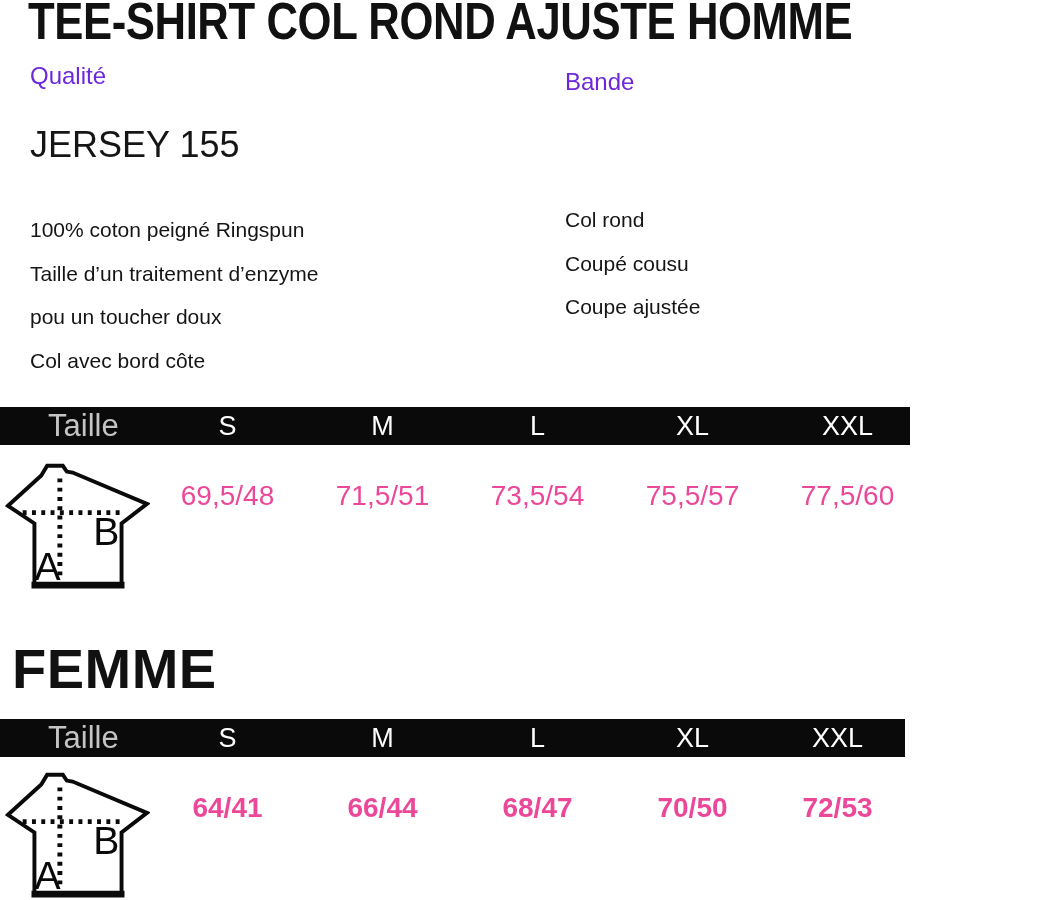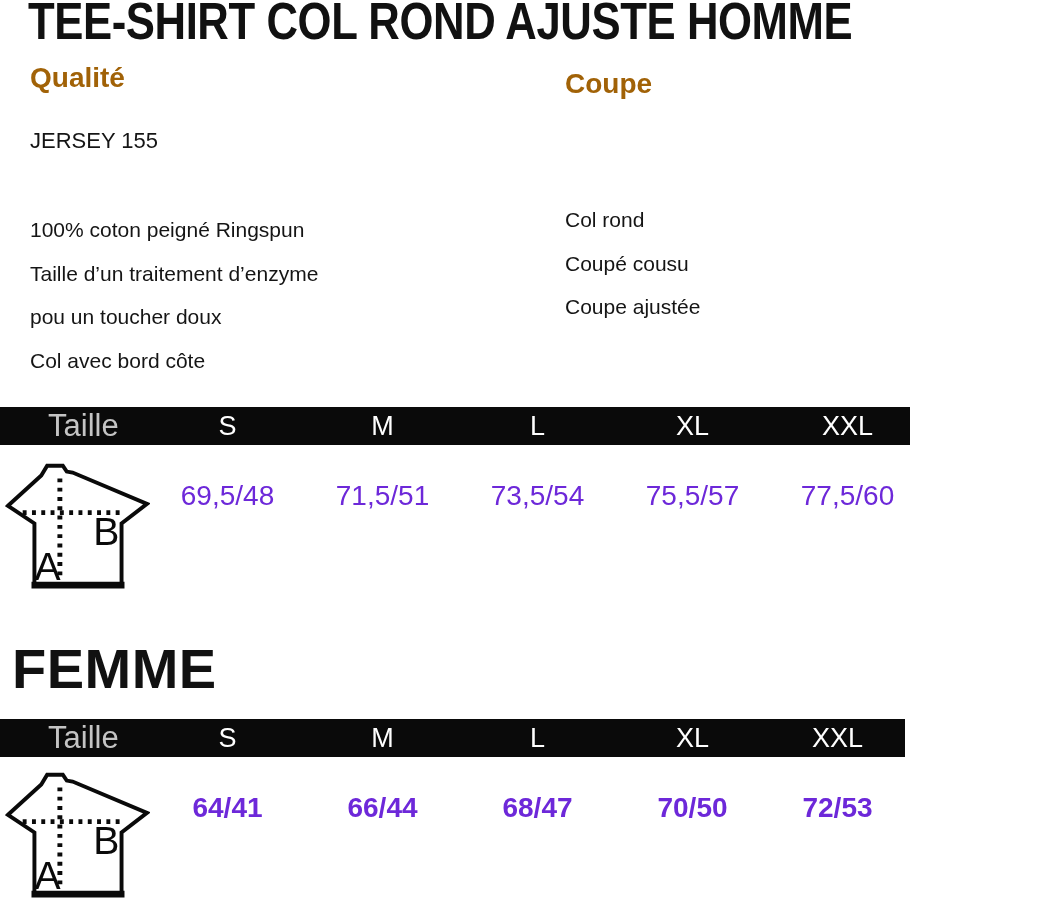--- a/index.html
+++ b/index.html
@@ -6,44 +6,44 @@
   body { background:#fff; }
   .page {
     position:relative; width:910px; height:900px; background:#ffffff;
     font-family:"Liberation Sans", sans-serif; color:#151515; overflow:hidden;
   }
   .title {
     position:absolute; left:28px; top:-8px; font-size:52px; font-weight:bold;
     letter-spacing:-0.5px; white-space:nowrap; transform:scaleX(0.84);
     transform-origin:0 0; line-height:1.15; color:#111;
   }
-  .col-heading { font-size:28px; font-weight:bold; color:#a16207; }
+  .col-heading { font-size:24px; font-weight:normal; color:#6d28d9; }
   .quality-col { position:absolute; left:30px; top:62px; width:520px; }
   .style-col   { position:absolute; left:565px; top:68px; width:470px; }
-  .fabric { margin-top:34px; font-size:22px; }
+  .fabric { margin-top:34px; font-size:36px; }
   .body-lines { position:absolute; left:0; font-size:21px; line-height:43.5px; }
   .quality-col .body-lines { top:146px; width:540px; }
   .style-col  .body-lines { top:130px; width:480px; }
 
   .size-bar {
     position:absolute; left:0; height:38px; background:#0a0a0a;
     display:grid; align-items:center;
   }
   .men-bar   { top:407px; width:1050px; grid-template-columns:150px 155px 155px 155px 155px 155px 125px; }
   .women-bar { top:719px; width:905px;  grid-template-columns:150px 155px 155px 155px 155px 135px; }
   .taille-label { color:#c4c4c4; font-size:31px; padding-left:48px; }
   .size-cell { color:#ffffff; font-size:27px; text-align:center; }
 
   .values-row {
     position:absolute; left:0; width:1050px; height:40px;
     display:grid; align-items:center;
   }
   .men-vals   { top:476px; grid-template-columns:150px 155px 155px 155px 155px 155px 125px; font-size:28px; }
   .women-vals { top:788px; grid-template-columns:150px 155px 155px 155px 155px 135px; font-size:28px; font-weight:bold; }
-  .val-cell { text-align:center; color:#6d28d9; }
+  .val-cell { text-align:center; color:#ec4899; }
 
   .shirt-icon { position:absolute; left:5px; }
   .men-shirt   { top:451px; }
   .women-shirt { top:760px; }
   .shirt-icon svg text { font-family:"Liberation Sans", sans-serif; fill:#0a0a0a; }
 
   .femme-heading {
     position:absolute; left:12px; top:636px; font-size:56px; font-weight:bold;
     letter-spacing:0.5px; color:#111;
   }
@@ -60,21 +60,21 @@
     <div class="fabric">JERSEY 155</div>
     <div class="body-lines">
       <div>100% coton peigné Ringspun</div>
       <div>Taille d’un traitement d’enzyme</div>
       <div>pou un toucher doux</div>
       <div>Col avec bord côte</div>
     </div>
   </section>
 
   <section class="style-col">
-    <h2 class="col-heading">Coupe</h2>
+    <h2 class="col-heading">Bande</h2>
     <div class="body-lines">
       <div>Col rond</div>
       <div>Coupé cousu</div>
       <div>Coupe ajustée</div>
     </div>
   </section>
 
   <div class="size-bar men-bar">
     <span class="taille-label">Taille</span>
     <span class="size-cell">S</span>

